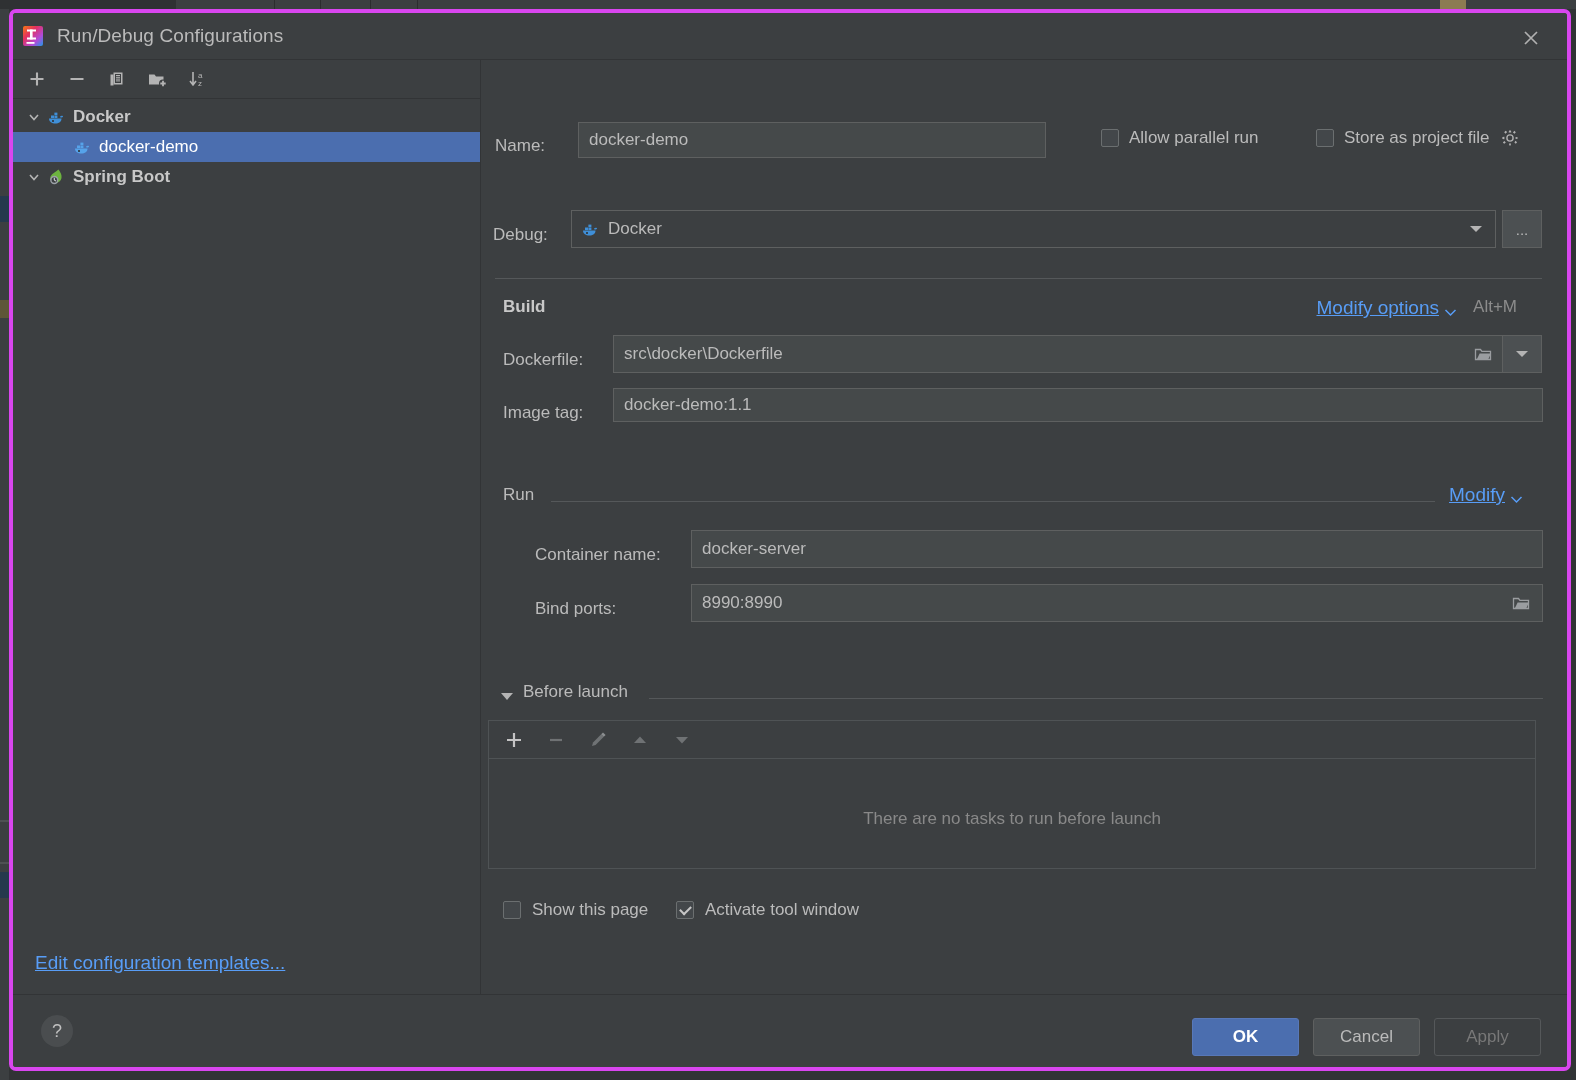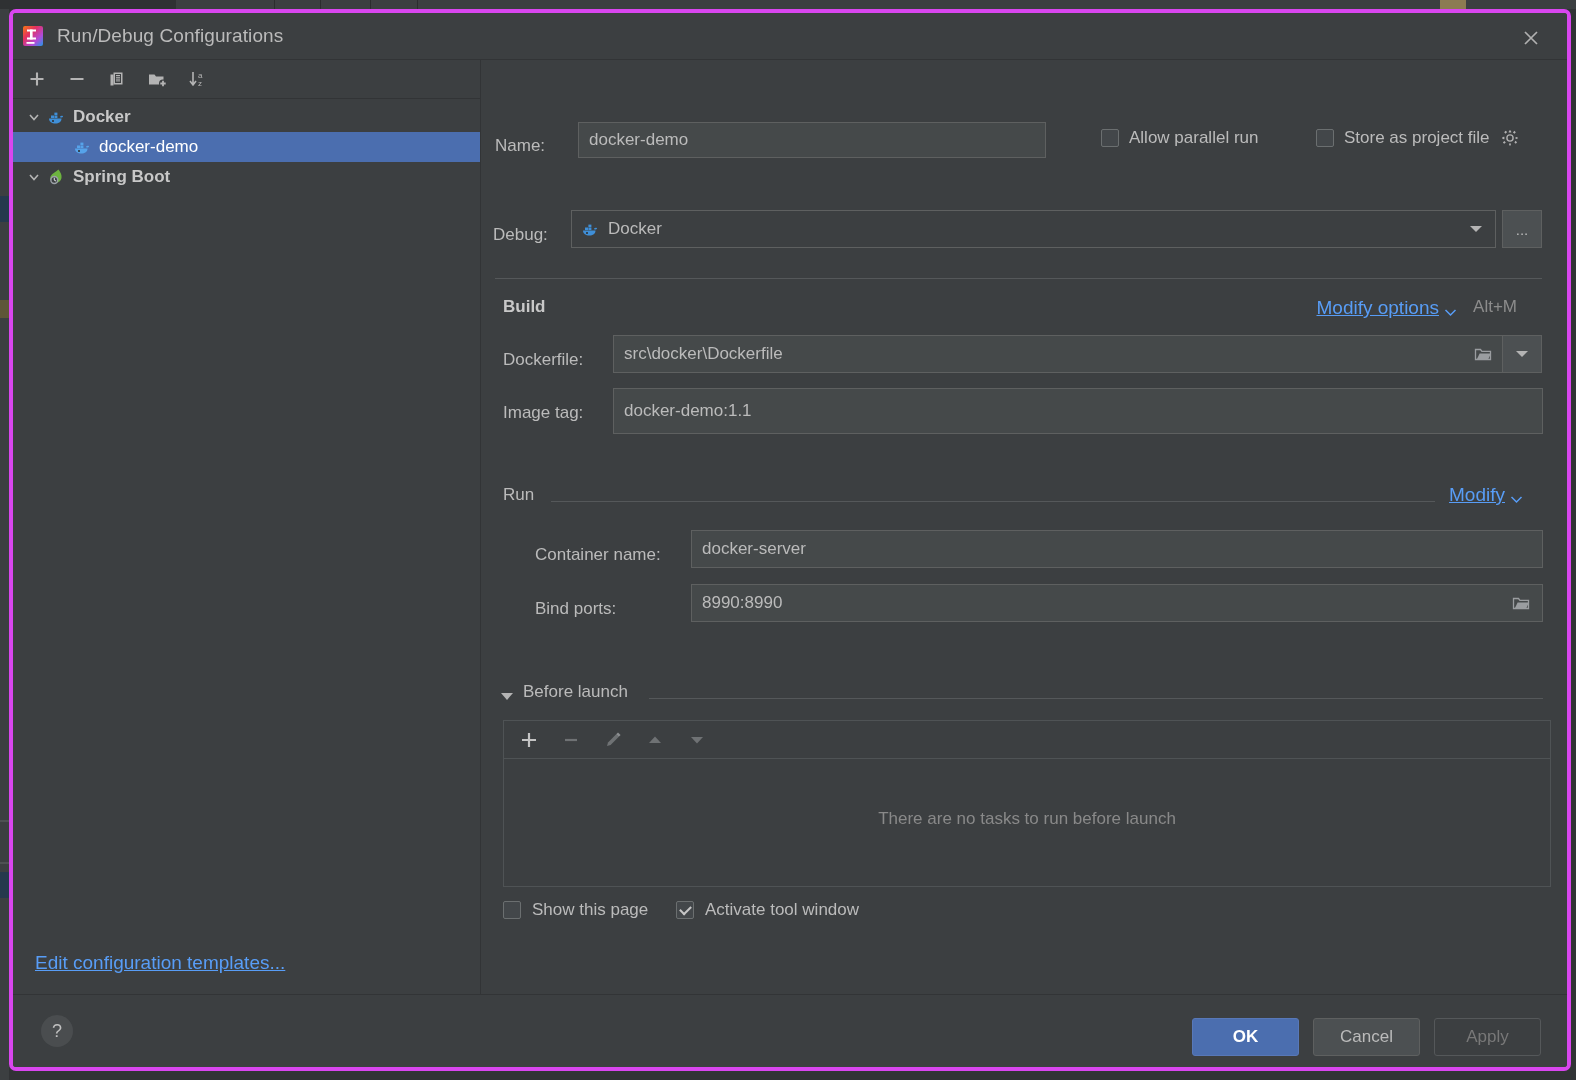--- a/index.html
+++ b/index.html
@@ -552,21 +552,21 @@
             </svg>
           </span>
           <div class="btn-sq" style="position:absolute;right:-40px;top:-1px;width:40px;height:38px;">
             <svg width="14" height="10" viewBox="0 0 14 10">
                 <path d="M1 2 L7 8 L13 2 Z" fill="#b4b4b4"></path>
               </svg>
           </div>
         </div>
 
         <span class="lbl" style="position:absolute;left:22px;top:343px;">Image tag:</span>
-        <div class="field" style="position:absolute;left:132px;top:328px;width:930px;height:46px;">
+        <div class="field" style="position:absolute;left:132px;top:328px;width:930px;height:34px;">
           <span class="val">docker-demo:1.1</span>
         </div>
 
         <span class="lbl" style="position:absolute;left:22px;top:425px;">Run</span>
         <div class="sect-line" style="position:absolute;left:70px;top:441px;width:884px;"></div>
         <span class="link" style="position:absolute;right:62px;top:424px;">Modify</span>
         <span style="position:absolute;right:44px;top:430px;">
           <svg width="13" height="9" viewBox="0 0 13 9">
               <path d="M1.5 2 L6.5 7 L11.5 2" stroke="#589df6" stroke-width="1.5" fill="none"></path>
             </svg>
@@ -589,21 +589,21 @@
         </div>
 
         <span style="position:absolute;left:18px;top:628px;">
           <svg width="16" height="12" viewBox="0 0 16 12">
               <path d="M2 3 L8 10 L14 3 Z" fill="#b4b4b4"></path>
             </svg>
         </span>
         <span class="lbl" style="position:absolute;left:42px;top:622px;">Before launch</span>
         <div class="sect-line" style="position:absolute;left:168px;top:638px;width:894px;"></div>
 
-        <div class="bl-box" style="left:22px;top:660px;width:1048px;height:167px;">
+        <div class="bl-box" style="left:7px;top:660px;width:1048px;height:149px;">
           <div class="bl-toolbar">
             <span class="tb-btn">
               <svg width="22" height="22" viewBox="0 0 22 22">
                   <path d="M11 4 V18 M4 11 H18" stroke="#c4c4c4" stroke-width="2.2" fill="none"></path>
                 </svg>
             </span>
             <span class="tb-btn">
               <svg width="22" height="22" viewBox="0 0 22 22">
                   <path d="M5 11 H17" stroke="#6f7274" stroke-width="2.2" fill="none"></path>
                 </svg>

